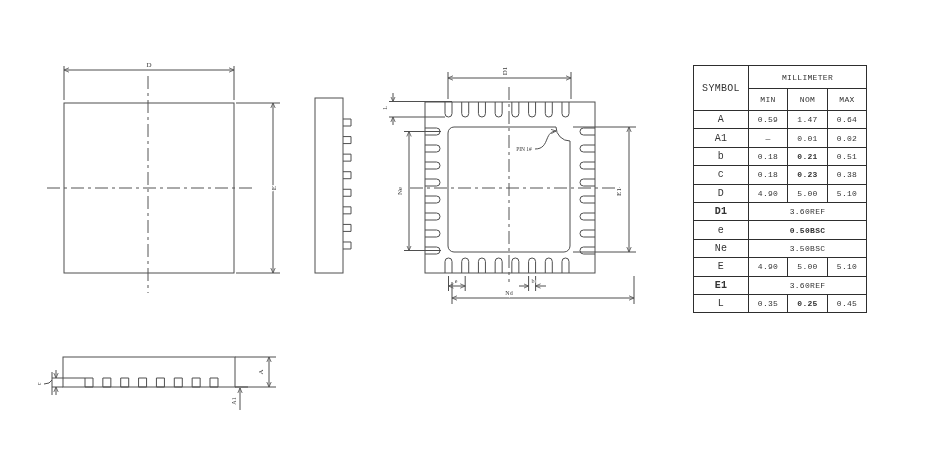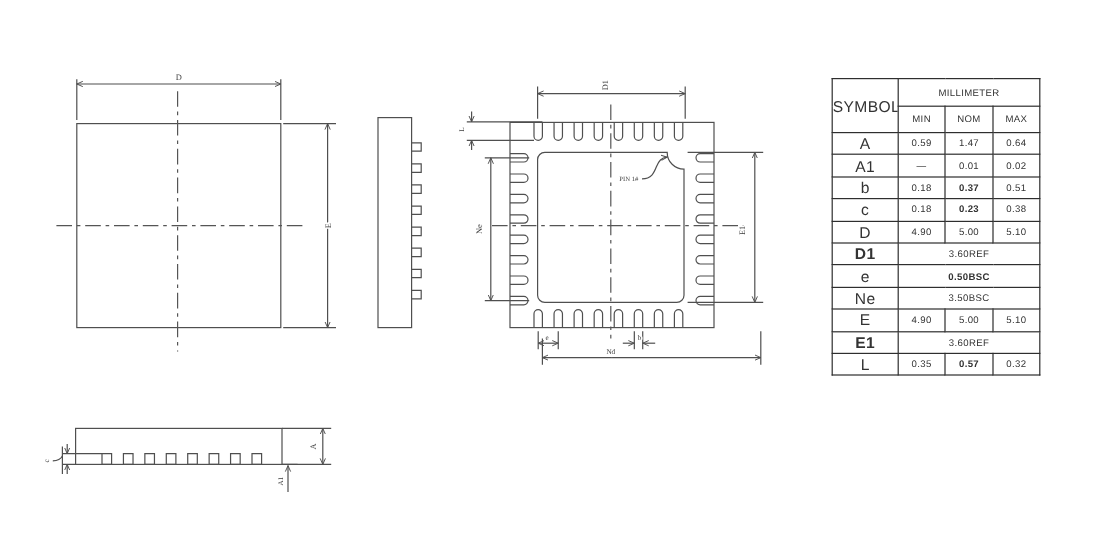--- a/index.html
+++ b/index.html
@@ -10,22 +10,22 @@
   .ln { stroke:#4f4f4f; stroke-width:1; fill:none; }
   .cl { stroke:#555; stroke-width:1; fill:none; stroke-dasharray:13 4 3 4; }
   text.dim { font-family:"Liberation Serif", serif; font-size:7px; fill:#3d3d3d;
              text-anchor:middle; stroke:#fff; stroke-width:2.5px; paint-order:stroke; }
   text.dim.sm { font-size:6px; }
   text.dim.xs { font-size:5.5px; }
   #spec-table { position:absolute; left:693px; top:65px; width:173px;
                 border-collapse:collapse; table-layout:fixed; border:1.5px solid #2a2a2a; }
   #spec-table td { border:1px solid #2e2e2e; text-align:center; vertical-align:middle;
                    font-size:8px; color:#333; padding:0; height:18.4px; letter-spacing:0.3px;
-                   font-family:Liberation Sans, sans-serif; overflow:hidden; white-space:nowrap; }
-  #spec-table td.sym { font-size:13px; }
+                   font-family:Liberation Mono, monospace; overflow:hidden; white-space:nowrap; }
+  #spec-table td.sym { font-size:10px; }
   #spec-table tr.hr1 { height:23px; } #spec-table tr.hr2 { height:22px; }
   .bd { font-weight:bold; }
 </style>
 </head>
 <body>
 
 <div id="canvas">
 
   <svg id="dwg" width="930" height="450" viewBox="0 0 930 450">
     <defs>
@@ -187,21 +187,21 @@
     </tr>
     <tr>
       <td class="sym">A1</td>
       <td>—</td>
       <td>0.01</td>
       <td>0.02</td>
     </tr>
     <tr>
       <td class="sym">b</td>
       <td>0.18</td>
-      <td class="bd">0.37</td>
+      <td class="bd">0.21</td>
       <td>0.51</td>
     </tr>
     <tr>
       <td class="sym">c</td>
       <td>0.18</td>
       <td class="bd">0.23</td>
       <td>0.38</td>
     </tr>
     <tr>
       <td class="sym">D</td>
@@ -227,18 +227,18 @@
       <td>5.00</td>
       <td>5.10</td>
     </tr>
     <tr>
       <td class="sym bd">E1</td>
       <td colspan="3">3.60REF</td>
     </tr>
     <tr>
       <td class="sym">L</td>
       <td>0.35</td>
-      <td class="bd">0.57</td>
-      <td>0.32</td>
+      <td class="bd">0.25</td>
+      <td>0.45</td>
     </tr>
   </tbody>
     </table>
 </div>
 
 </body></html>

